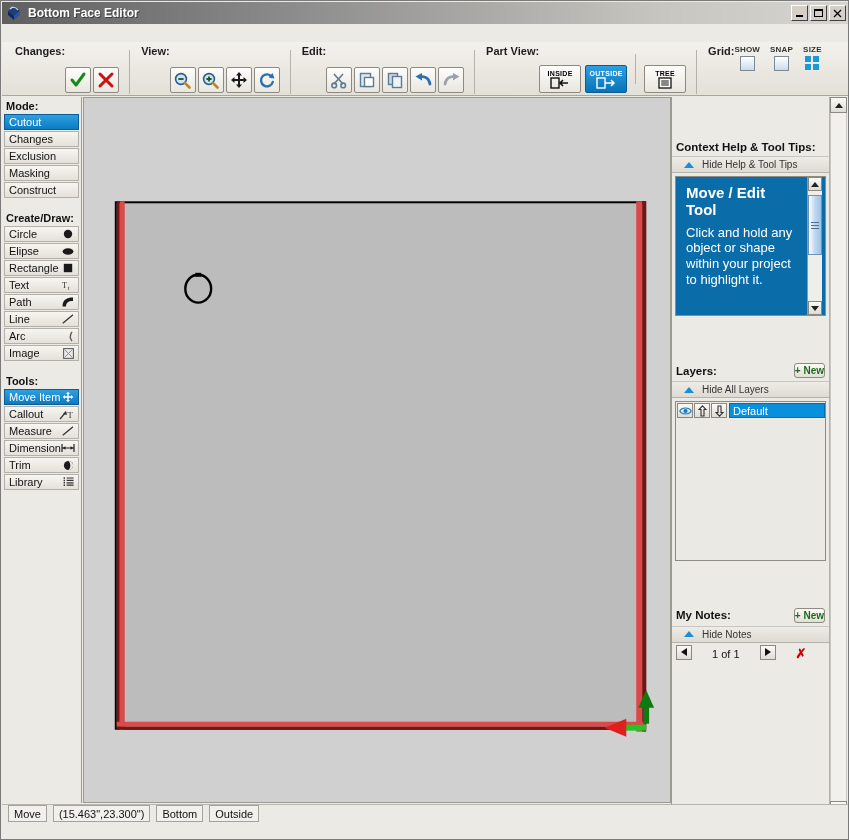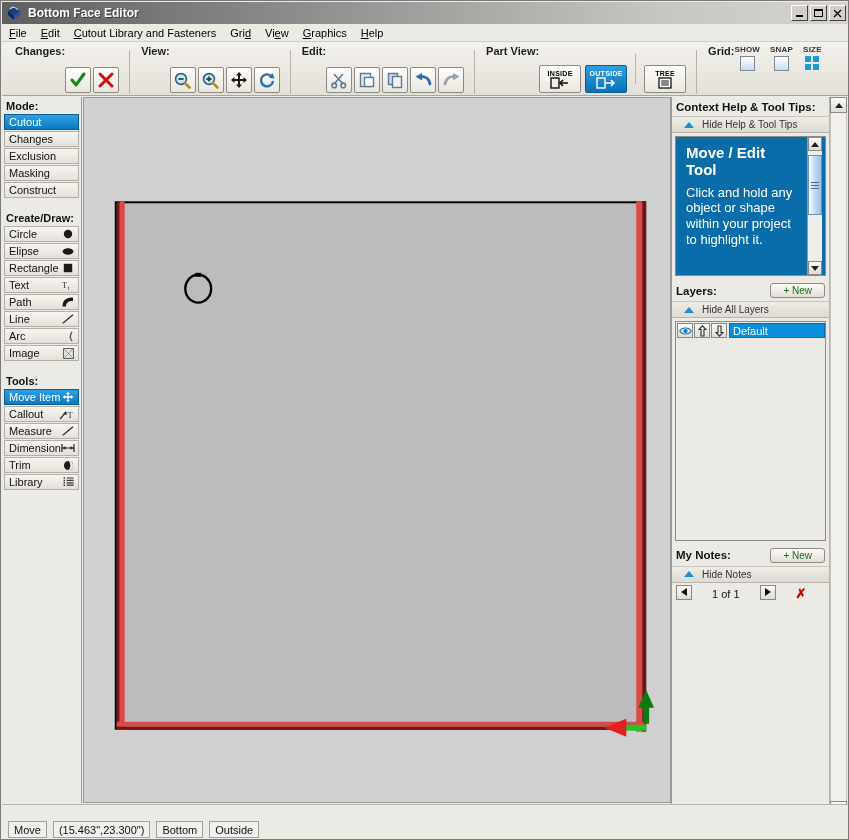--- a/index.html
+++ b/index.html
@@ -123,25 +123,26 @@
   #rightpanel {
     position: absolute; right: 1px; top: 96px; width: 176px; bottom: 22px;
     background: #eceae4; border-left: 1px solid #9d9a94;
     display: flex;
   }
   #rp-inner { width: 157px; display:flex; flex-direction: column; }
   .rp-title {
     font-size: 11.5px; font-weight: bold; color:#111;
     padding: 4px 4px 3px 4px; display:flex; align-items:center; justify-content:space-between;
     background:#eceae4;
+    margin-top:40px;
   }
   .newbtn {
-    font-size: 10px; font-weight: normal; color:#1d6b1d;
+    font-size: 10px; font-weight: bold; color:#1d6b1d;
     background: linear-gradient(to bottom,#fbfaf6,#e2dfd7);
-    border: 1px solid #8e8b84; border-radius: 3px; padding: 1px 12px; cursor: default;
+    border: 1px solid #8e8b84; border-radius: 3px; padding: 1px 0; cursor: default;
   }
   .rp-collapse {
     background: linear-gradient(to bottom,#eeece6,#dedbd4);
     border-top: 1px solid #c9c6bf; border-bottom: 1px solid #b6b3ac;
     font-size: 10px; color:#333; padding: 2px 4px;
     display:flex; align-items:center; gap:8px; cursor: default;
   }
   .tri-up {
     width:0;height:0;border-left:5px solid transparent;border-right:5px solid transparent;
     border-bottom:6px solid #1b8ed6; margin-left:8px;
@@ -206,21 +207,21 @@
     width: 18px; background:#eceae4; border-left:1px solid #b5b2ab;
     display:flex; flex-direction:column; justify-content:space-between;
   }
   #rp-outer-scroll .vs-btn { height:16px; }
   #rp-outer-track { flex:1; background:#f2f0ec; border-left:1px solid #c9c6bf; border-right:1px solid #c9c6bf;}
 
   
   #statusbar {
     position: absolute; left: 1px; bottom: 1px; width: 847px; height: 34px;
     background: #eceae4; border-top: 1px solid #b8b5ae;
-    display: flex; align-items: flex-end; padding-left: 6px; gap: 6px;
+    display: flex; align-items: flex-start; padding-left: 6px; gap: 6px;
   }
   .sb-field {
     border: 1px solid #a5a29b; background:#f2f0ec;
     font-size: 11px; color:#111; padding: 1px 5px; height:17px;
     display:flex; align-items:center;
   }
 </style>
 </head>
 <body>
 
@@ -244,29 +245,20 @@
           <div class="glyph-max"></div>
         </div>
       <div class="win-btn">
         <svg width="9" height="9" viewBox="0 0 9 9">
             <path d="M1,1 L8,8 M8,1 L1,8" stroke="#000" stroke-width="1.3"></path>
           </svg>
       </div>
     </div>
   </div>
 
-  <div id="menubar">
-    <div class="menu-item"><u>F</u>ile</div>
-    <div class="menu-item"><u>E</u>dit</div>
-    <div class="menu-item"><u>C</u>utout Library and Fasteners</div>
-    <div class="menu-item">Gri<u>d</u></div>
-    <div class="menu-item">Vi<u>e</u>w</div>
-    <div class="menu-item"><u>G</u>raphics</div>
-    <div class="menu-item"><u>H</u>elp</div>
-  </div>
 
   <div id="toolbar">
 
     <div class="tgroup">
       <div class="tlabel">Changes:</div>
       <div class="trow">
         <div class="tbtn">
           <svg width="18" height="18" viewBox="0 0 18 18">
               <path d="M3,9 L7,14 L15,3" stroke="#178a17" stroke-width="3" fill="none" stroke-linecap="round" stroke-linejoin="round"></path>
             </svg>

